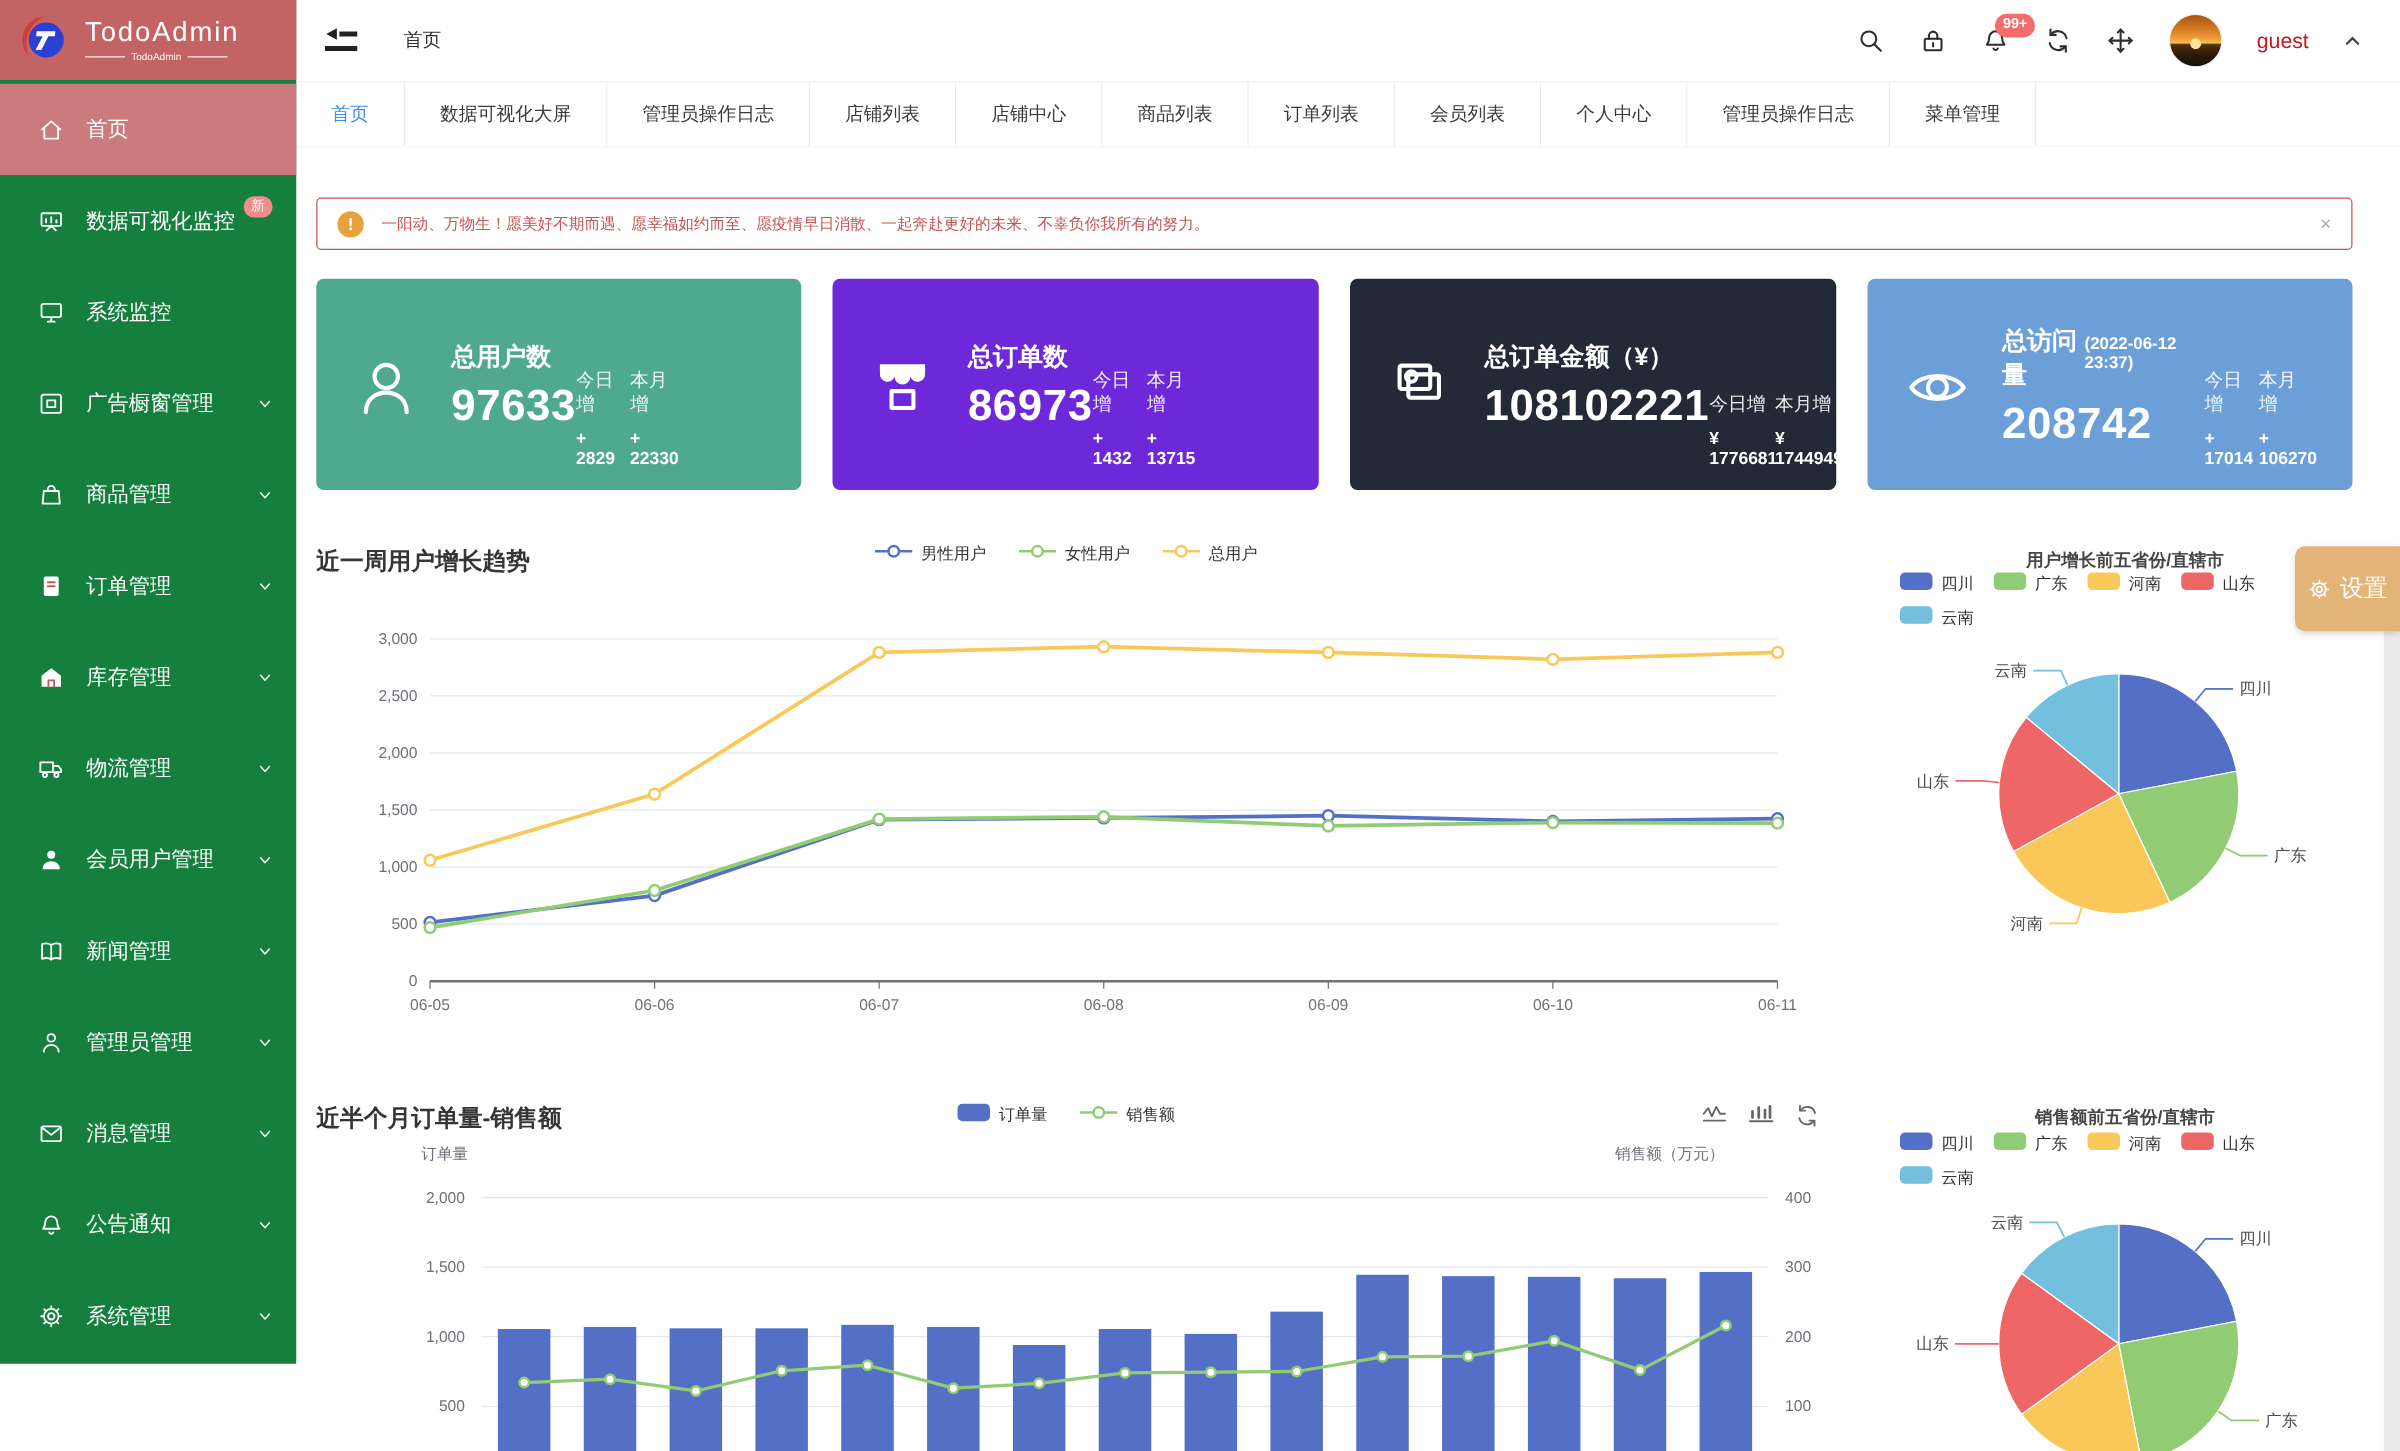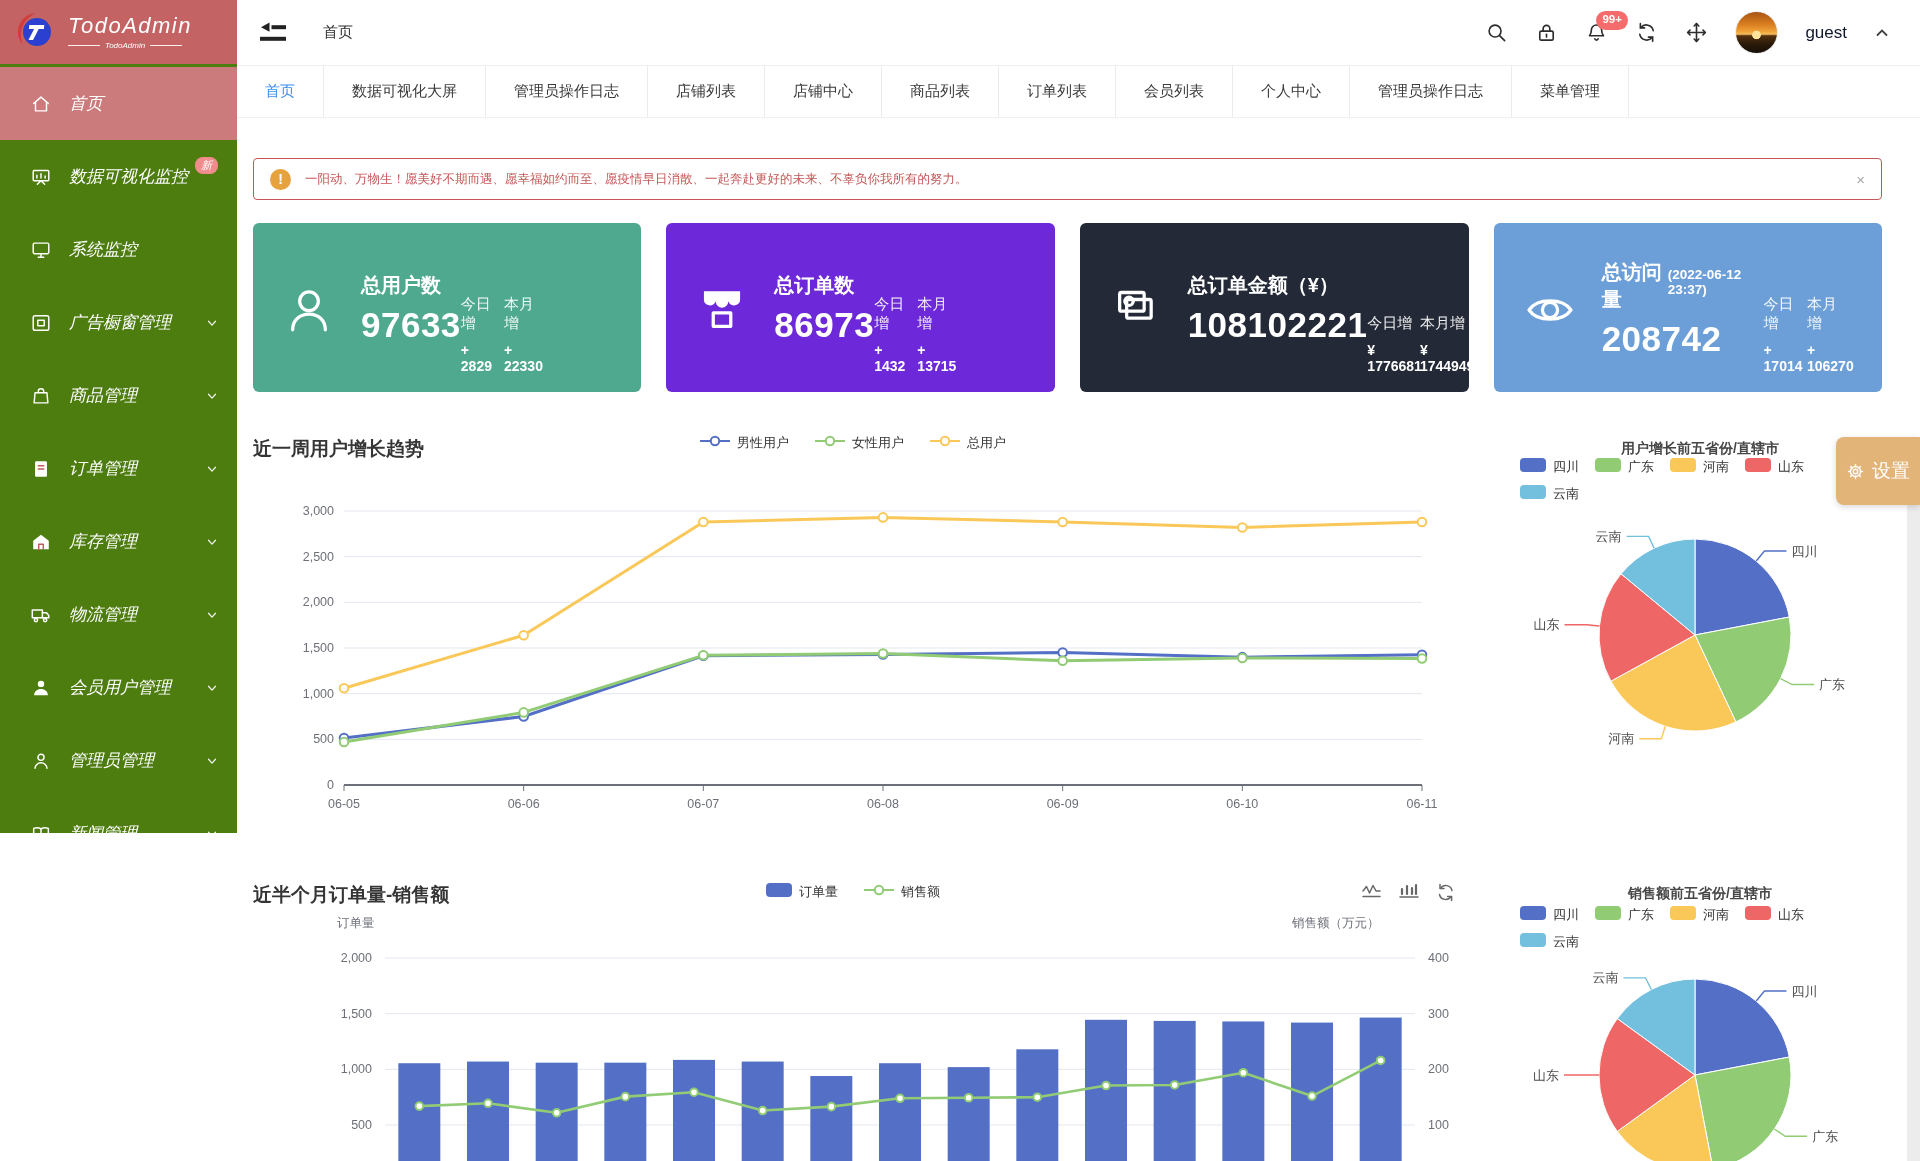--- a/index.html
+++ b/index.html
@@ -1,21 +1,21 @@
 <!DOCTYPE html>
 <html><head>
 <meta charset="utf-8">
 <style>
 * { margin:0; padding:0; box-sizing:border-box; }
 html,body { width:1920px; height:1161px; overflow:hidden; background:#fff;
   font-family:"Liberation Sans","DejaVu Sans",sans-serif; color:#333; }
 svg text { font-family:"Liberation Sans","DejaVu Sans",sans-serif; }
 
 
-#sidebar { position:absolute; left:0; top:0; width:237px; height:833px; background:#4d7c0f; z-index:5;font-style:italic; }
+#sidebar { position:absolute; left:0; top:0; width:237px; height:1091px; background:#15803d; z-index:5; }
 .logo { height:64px; display:flex; align-items:center; padding-left:13px; gap:9px; background:#c36363; }
 .logo-txt { display:flex; flex-direction:column; }
 .logo-name { color:#fff; font-size:22px; letter-spacing:1.5px; line-height:1.1; font-weight:400; }
 .logo-sub { display:flex; align-items:center; gap:5px; color:#fff; font-size:8px; margin-top:3px; }
 .logo-sub i { display:block; width:32px; height:1px; background:rgba(255,255,255,.9); }
 #side-nav { position:absolute; top:67px; left:0; right:0; }
 .side-item { height:73px; display:flex; align-items:center; padding:0 18px 0 30px; color:#fff; font-size:17px; cursor:pointer; }
 .side-item.active { background:#cb7b7b; }
 .side-icon { width:22px; height:22px; margin-right:17px; flex:none; color:#fff; }
 .side-icon svg { width:22px; height:22px; display:block; }
@@ -30,21 +30,21 @@
 .hamburger svg { width:26px; height:24px; display:block; }
 .breadcrumb { margin-left:37px; font-size:15px; color:#303030; }
 .topbar-right { margin-left:auto; display:flex; align-items:center; gap:27px; }
 .hicon { width:23px; height:23px; color:#2c2c2c; cursor:pointer; position:relative; }
 .hicon svg { width:23px; height:23px; display:block; }
 .badge { position:absolute; top:-10px; left:11px; background:#f56c6c; color:#fff; font-size:11.5px; line-height:1; padding:3px 6px 4px; border-radius:10px; white-space:nowrap; font-weight:700; }
 .avatar { width:43px; height:43px; border-radius:50%; cursor:pointer; border:1px solid #eee;
   background:
    radial-gradient(circle at 50% 56%, #ffe39a 0 13%, rgba(255,227,154,0) 15%),
    linear-gradient(180deg,#a75313 0%,#d97e20 30%,#f0a33a 48%,#f6bf5e 54%,#53300f 58%,#2a1a09 78%,#17100a 100%); }
-.username { font-size:17px; color:#0f172a; cursor:pointer; }
+.username { font-size:17px; color:#b91c1c; cursor:pointer; }
 .chev-up { width:16px; height:16px; color:#444; cursor:pointer; }
 .chev-up svg { width:16px; height:16px; display:block; }
 
 
 #tabbar { height:52px; display:flex; align-items:stretch; border-bottom:1px solid #f0f0f0; }
 .tab { display:flex; align-items:center; padding:0 28px; font-size:15px; color:#3a3a3a; border-right:1px solid #ebebeb; cursor:pointer; background:#fff; white-space:nowrap; }
 .tab.active { color:#3e8ef7; }
 
 
 #content { position:absolute; left:0; top:118px; width:1683px; height:1043px; background:#fff; }
@@ -227,39 +227,39 @@
         <span>会员用户管理</span>
         <span class="side-chevron">
           <svg viewBox="0 0 16 16" fill="none" stroke="currentColor" stroke-width="1.6" stroke-linecap="round" stroke-linejoin="round">
             <path d="M4 6 8 10.5 12 6" stroke-width="1.4"></path>
           </svg>
         </span>
       </div>
       <div class="side-item">
         <span class="side-icon">
           <svg viewBox="0 0 24 24" fill="none" stroke="currentColor" stroke-width="1.6" stroke-linecap="round" stroke-linejoin="round">
+            <path d="M12 6.5C10 5 6.8 4.8 4 5.8V18.6c2.8-1 6-.8 8 .7 2-1.5 5.2-1.7 8-.7V5.8C17.2 4.8 14 5 12 6.5Z"></path>
+            <path d="M12 6.5v12.8"></path>
+          </svg>
+        </span>
+        <span>新闻管理</span>
+        <span class="side-chevron">
+          <svg viewBox="0 0 16 16" fill="none" stroke="currentColor" stroke-width="1.6" stroke-linecap="round" stroke-linejoin="round">
+            <path d="M4 6 8 10.5 12 6" stroke-width="1.4"></path>
+          </svg>
+        </span>
+      </div>
+      <div class="side-item">
+        <span class="side-icon">
+          <svg viewBox="0 0 24 24" fill="none" stroke="currentColor" stroke-width="1.6" stroke-linecap="round" stroke-linejoin="round">
             <circle cx="12" cy="8" r="3.3"></circle>
             <path d="M5.5 20a6.5 6 0 0 1 13 0"></path>
           </svg>
         </span>
         <span>管理员管理</span>
-        <span class="side-chevron">
-          <svg viewBox="0 0 16 16" fill="none" stroke="currentColor" stroke-width="1.6" stroke-linecap="round" stroke-linejoin="round">
-            <path d="M4 6 8 10.5 12 6" stroke-width="1.4"></path>
-          </svg>
-        </span>
-      </div>
-      <div class="side-item">
-        <span class="side-icon">
-          <svg viewBox="0 0 24 24" fill="none" stroke="currentColor" stroke-width="1.6" stroke-linecap="round" stroke-linejoin="round">
-            <path d="M12 6.5C10 5 6.8 4.8 4 5.8V18.6c2.8-1 6-.8 8 .7 2-1.5 5.2-1.7 8-.7V5.8C17.2 4.8 14 5 12 6.5Z"></path>
-            <path d="M12 6.5v12.8"></path>
-          </svg>
-        </span>
-        <span>新闻管理</span>
         <span class="side-chevron">
           <svg viewBox="0 0 16 16" fill="none" stroke="currentColor" stroke-width="1.6" stroke-linecap="round" stroke-linejoin="round">
             <path d="M4 6 8 10.5 12 6" stroke-width="1.4"></path>
           </svg>
         </span>
       </div>
       <div class="side-item">
         <span class="side-icon">
           <svg viewBox="0 0 24 24" fill="none" stroke="currentColor" stroke-width="1.6" stroke-linecap="round" stroke-linejoin="round">
             <rect x="3.5" y="5.5" width="17" height="13" rx="1.5"></rect>

